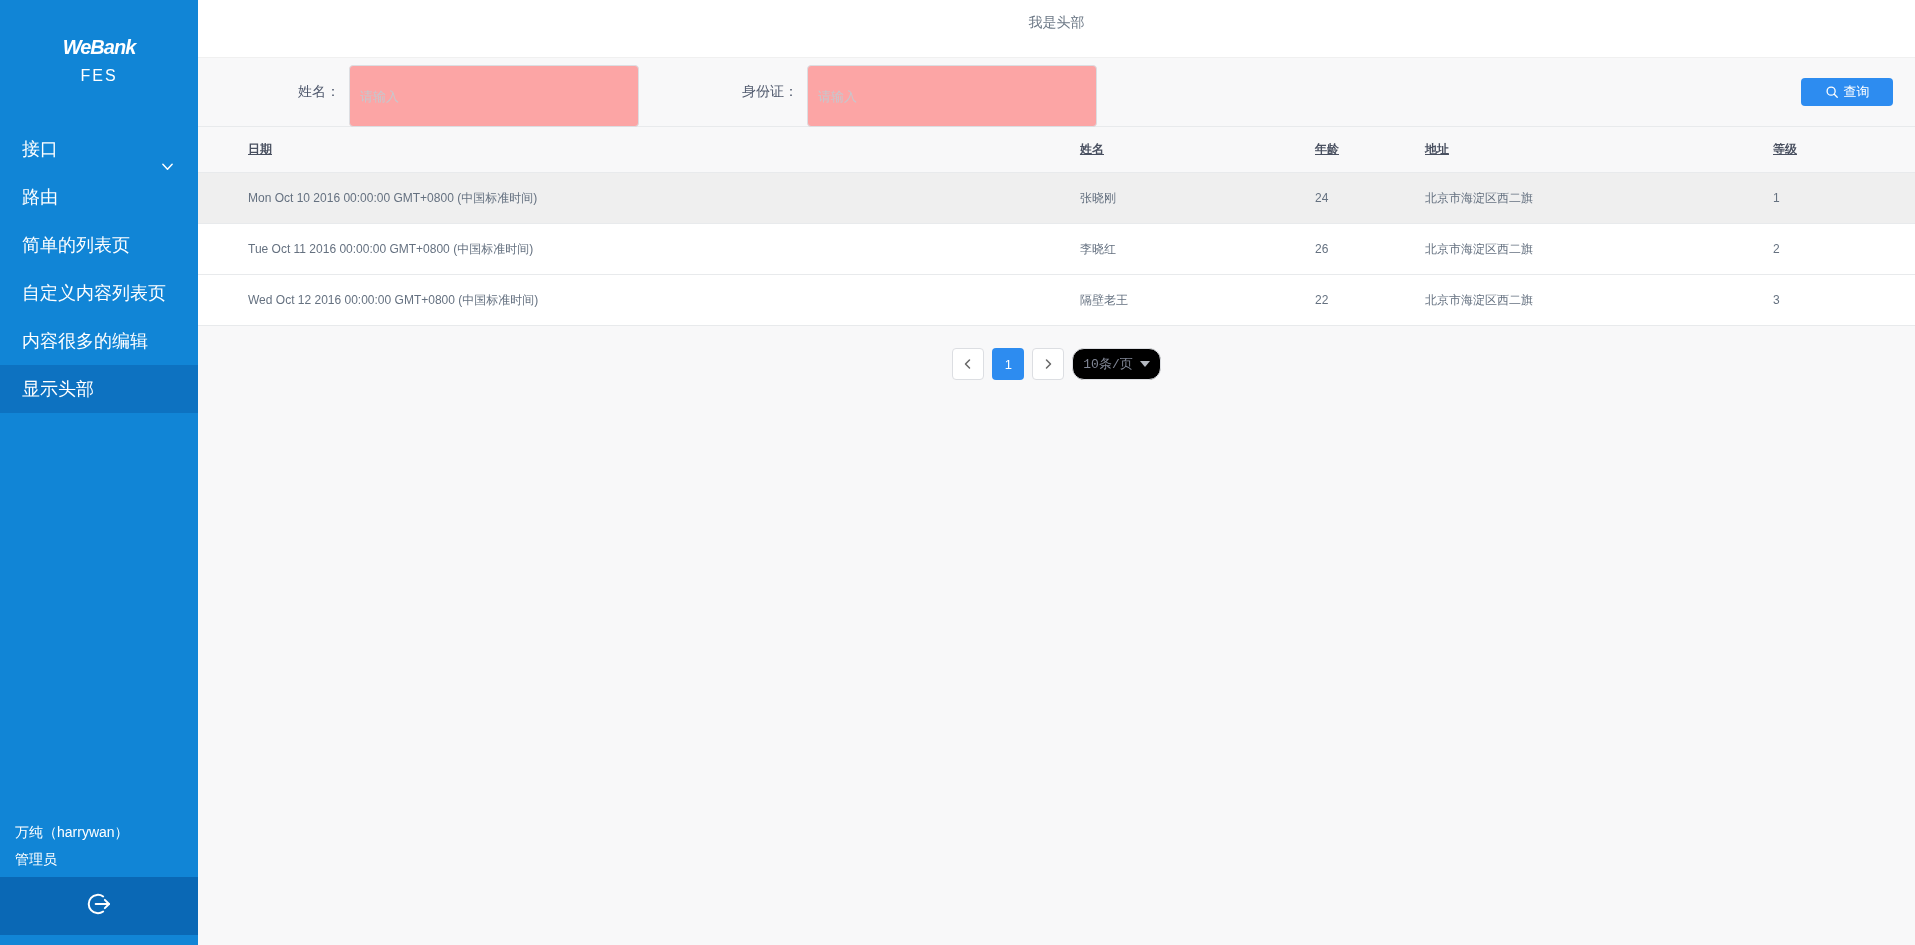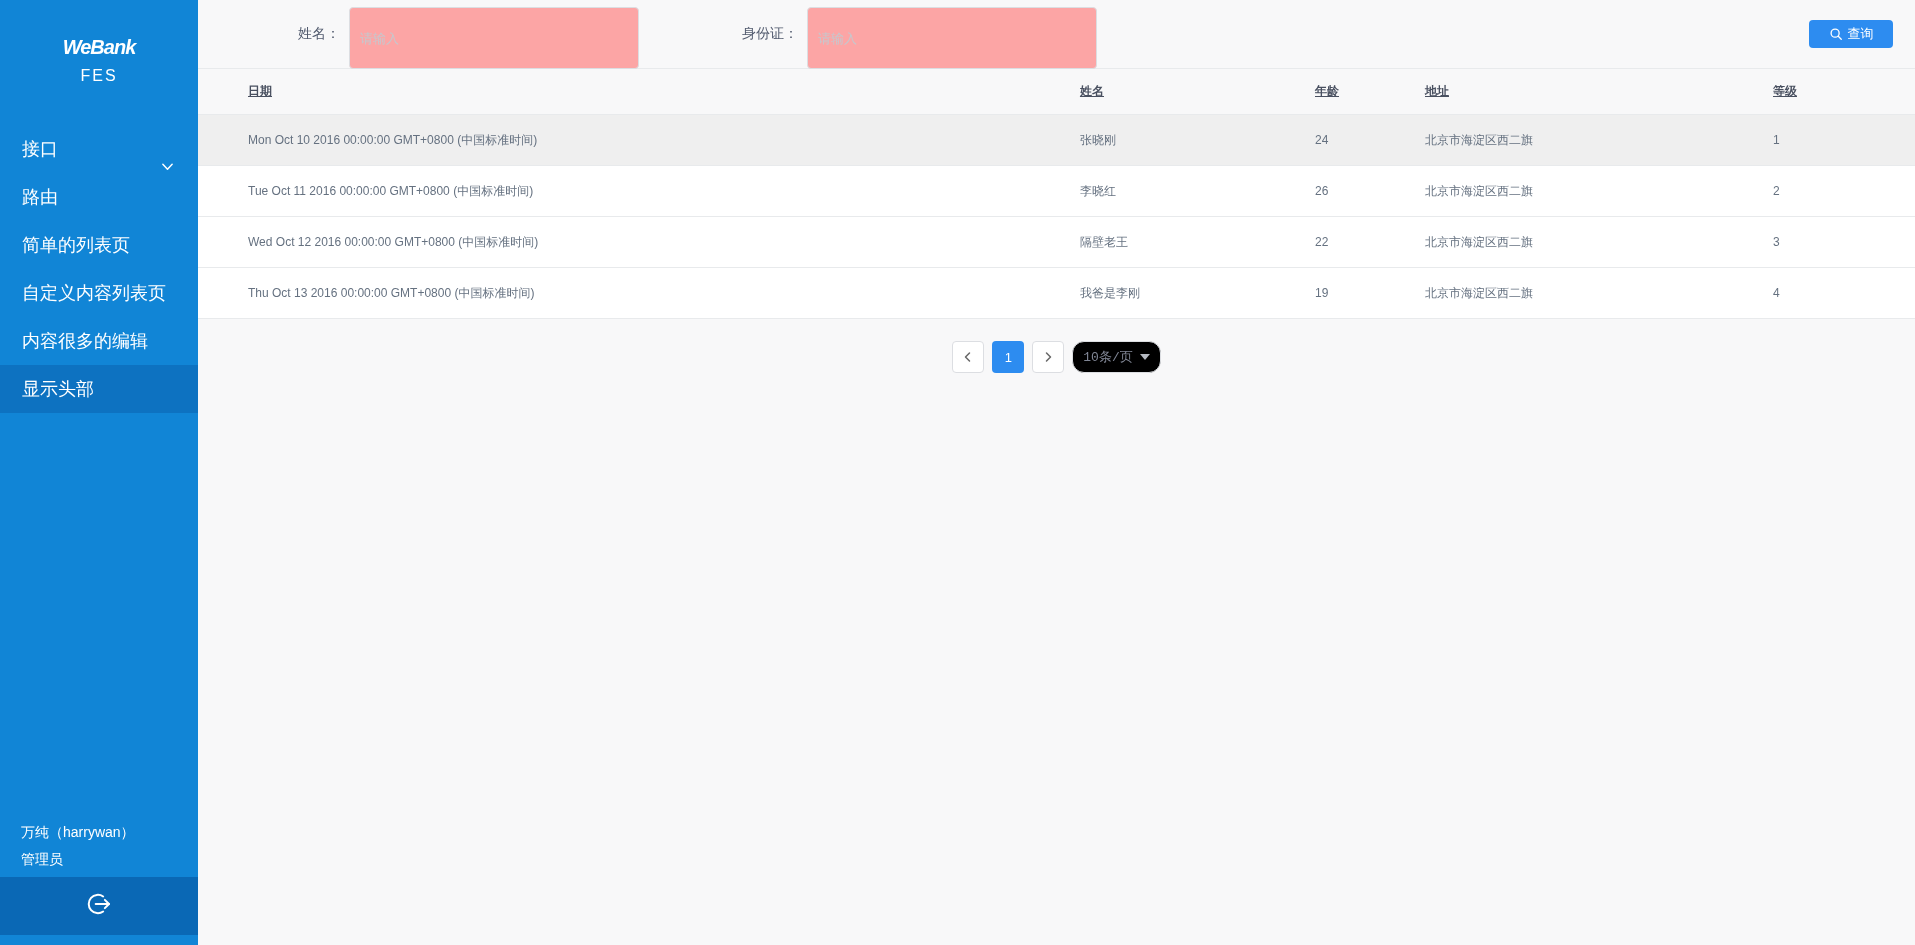--- a/index.html
+++ b/index.html
@@ -17,21 +17,21 @@
   .logo-title{font-size:20px;font-weight:bold;font-style:italic;letter-spacing:-1px;}
   .logo-sub{font-size:16px;margin-top:8px;letter-spacing:2px;font-weight:400;}
   .menu{margin-top:40px;}
   .menu-item{
     height:48px;line-height:48px;padding-left:22px;font-size:18px;
     cursor:pointer;position:relative;white-space:nowrap;
   }
   .menu-item.selected{background:#0d72c1;}
   .menu-item .chev{position:absolute;right:24px;top:18px;}
   .user-info{
-    position:absolute;left:8px;bottom:72px;padding-left:13px;
+    position:absolute;left:2px;bottom:72px;padding-left:13px;
     font-size:14px;line-height:27px;
   }
   .sidebar-footer{
     position:absolute;left:0;right:0;bottom:10px;height:58px;
     background:#0a68b5;display:flex;align-items:center;justify-content:center;
     cursor:pointer;
   }
   
   .main{position:absolute;left:198px;top:0;right:0;bottom:0;background:#f8f8f9;}
   .topbar{
@@ -46,21 +46,21 @@
   .search-input{
     width:268px;height:28px;border:1px solid #dcdee2;border-radius:4px;
     background:#fca5a5;padding:16px 10px;font-size:13px;color:#515a6e;outline:none;
     font-family:"Liberation Sans","DejaVu Sans",sans-serif;
     margin-top:8px;
   }
   .search-input::placeholder{color:#c5c8ce;}
   .id-label{margin-left:103px;}
   .spacer{flex:1;}
   .query-btn{
-    width:84px;height:28px;margin-right:22px;border:none;border-radius:4px;
+    width:92px;height:28px;margin-right:22px;border:none;border-radius:4px;
     background:#2d8cf0;color:#fff;font-size:13px;cursor:pointer;
     display:flex;align-items:center;justify-content:center;gap:5px;
     font-family:"Liberation Sans","DejaVu Sans",sans-serif;
   }
   
   table.data-table{
     width:100%;border-collapse:collapse;table-layout:fixed;font-size:12px;
   }
   .data-table th{
     height:45px;text-align:left;font-weight:bold;color:#495060;
@@ -143,20 +143,23 @@
         <path d="M23 9 A 11 11 0 1 0 23 27" fill="none" stroke="#ffffff" stroke-width="2.4" stroke-linecap="round"></path>
         <line x1="14" y1="18" x2="30" y2="18" stroke="#ffffff" stroke-width="2.4" stroke-linecap="round"></line>
         <polyline points="25,13 30,18 25,23" fill="none" stroke="#ffffff" stroke-width="2.4" stroke-linecap="round" stroke-linejoin="round"></polyline>
       </svg>
     </span>
   </div>
 </aside>
 
 <div class="main">
 
+  <div class="topbar">
+    <span>我是头部</span>
+  </div>
 
   <div class="search-row">
     <span class="search-label">姓名：</span>
     <input class="search-input" type="text" placeholder="请输入" style="">
     <span class="search-label id-label">身份证：</span>
     <input class="search-input" type="text" placeholder="请输入" style="">
     <span class="spacer"></span>
     <button class="query-btn">
       <span style="display:flex;">
         <svg width="14" height="14" viewBox="0 0 16 16">
@@ -200,27 +203,20 @@
         <td>北京市海淀区西二旗</td>
         <td>2</td>
       </tr>
       <tr>
         <td class="first">Wed Oct 12 2016 00:00:00 GMT+0800 (中国标准时间)</td>
         <td>隔壁老王</td>
         <td>22</td>
         <td>北京市海淀区西二旗</td>
         <td>3</td>
       </tr>
-      <tr>
-        <td class="first">Thu Oct 13 2016 00:00:00 GMT+0800 (中国标准时间)</td>
-        <td>我爸是李刚</td>
-        <td>19</td>
-        <td>北京市海淀区西二旗</td>
-        <td>4</td>
-      </tr>
     </tbody>
   </table>
 
   <div class="pagination">
     <div class="pg-btn">
       <span style="display:flex;">
         <svg width="12" height="12" viewBox="0 0 12 12">
             <polyline points="7.5,2 3.5,6 7.5,10" fill="none" stroke="#666666" stroke-width="1.5" stroke-linecap="round" stroke-linejoin="round"></polyline>
           </svg>
       </span>

